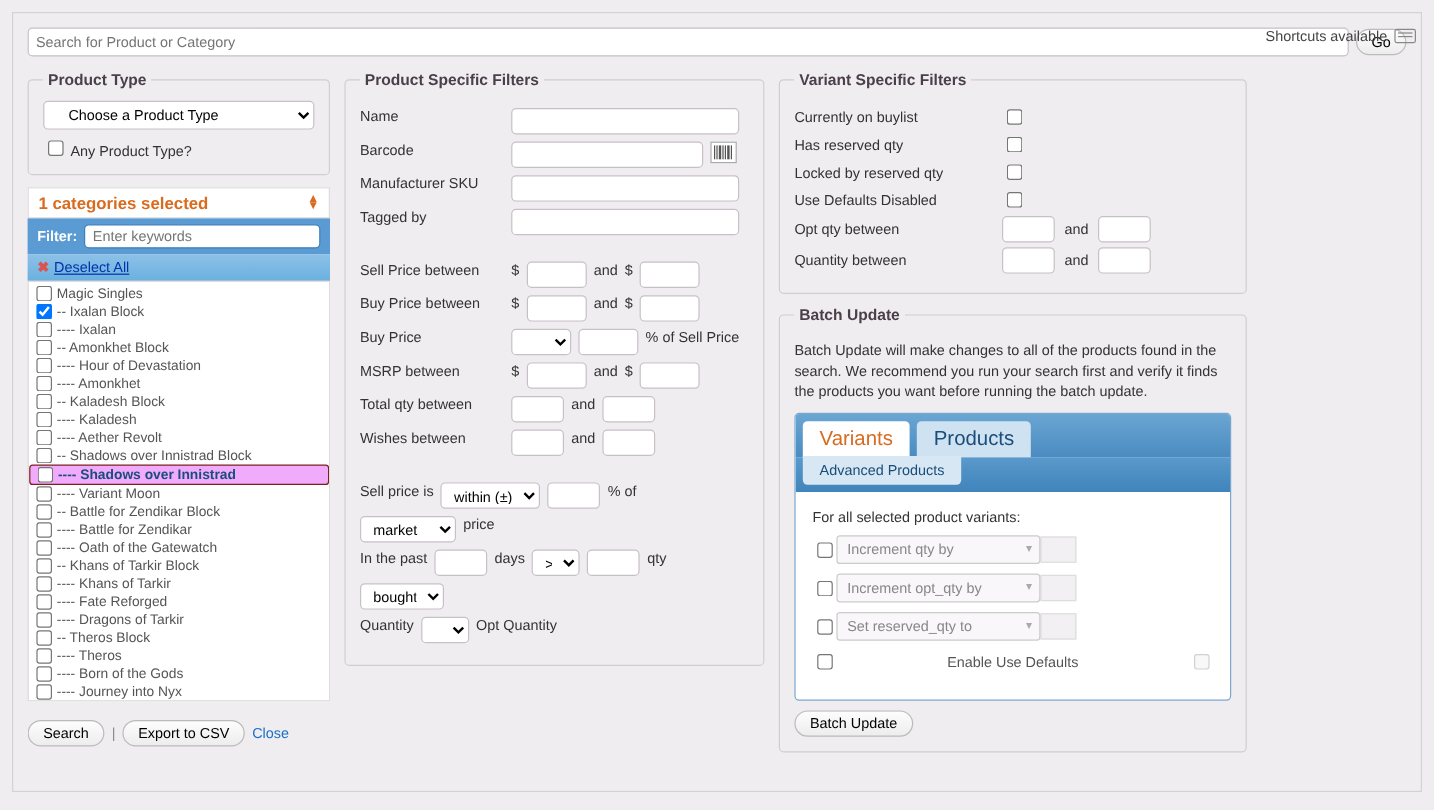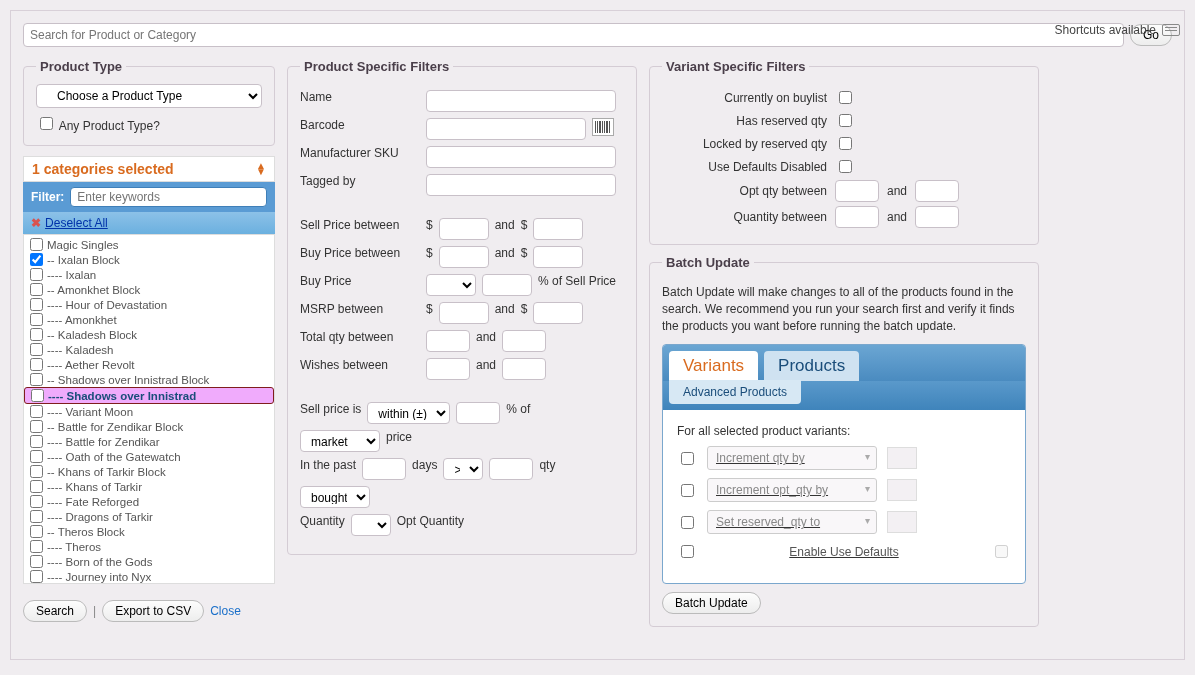--- a/index.html
+++ b/index.html
@@ -180,21 +180,21 @@
   border: 1px solid #aaa;
   display: inline-flex;
   align-items: center;
   justify-content: center;
   background: #fff;
 }
 .barcode-icon svg { width: 16px; height: 12px; }
 
 
 .vrow { display: flex; align-items: center; gap: 8px; margin: 4px 0; }
-.vrow .vlabel { width: 165px; text-align: right; }
+.vrow .vlabel { width: 165px; }
 
 
 .batch-desc { margin: 4px 0 10px; line-height: 1.4; color: #333; }
 .tab-box {
   border: 1px solid #7aa7cd;
   border-radius: 4px;
   overflow: hidden;
   background: #fff;
 }
 .tab-strip {
@@ -222,23 +222,21 @@
   background: #d7e8f4;
   border-radius: 0 0 4px 4px;
   padding: 5px 14px;
   color: #1a4d7a;
   margin-top: -1px;
 }
 .tab-body { padding: 14px; }
 .batch-row {
   display: flex;
   align-items: center;
-  gap: 10px;
   margin: 8px 0;
-  text-decoration: underline;
 }
 .fake-select {
   border: 1px solid #ccc;
   border-radius: 3px;
   padding: 4px 22px 4px 8px;
   color: #888;
   background: #f9f7f9;
   position: relative;
   width: 170px;
 }

